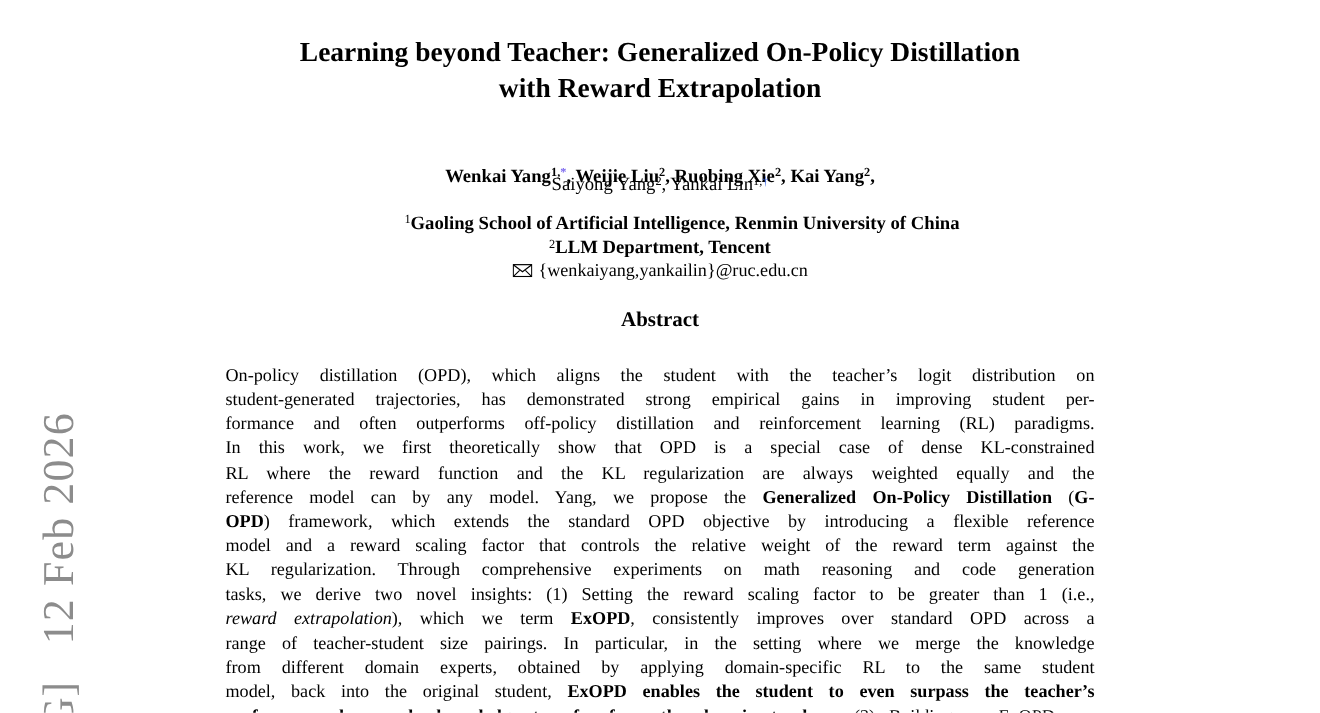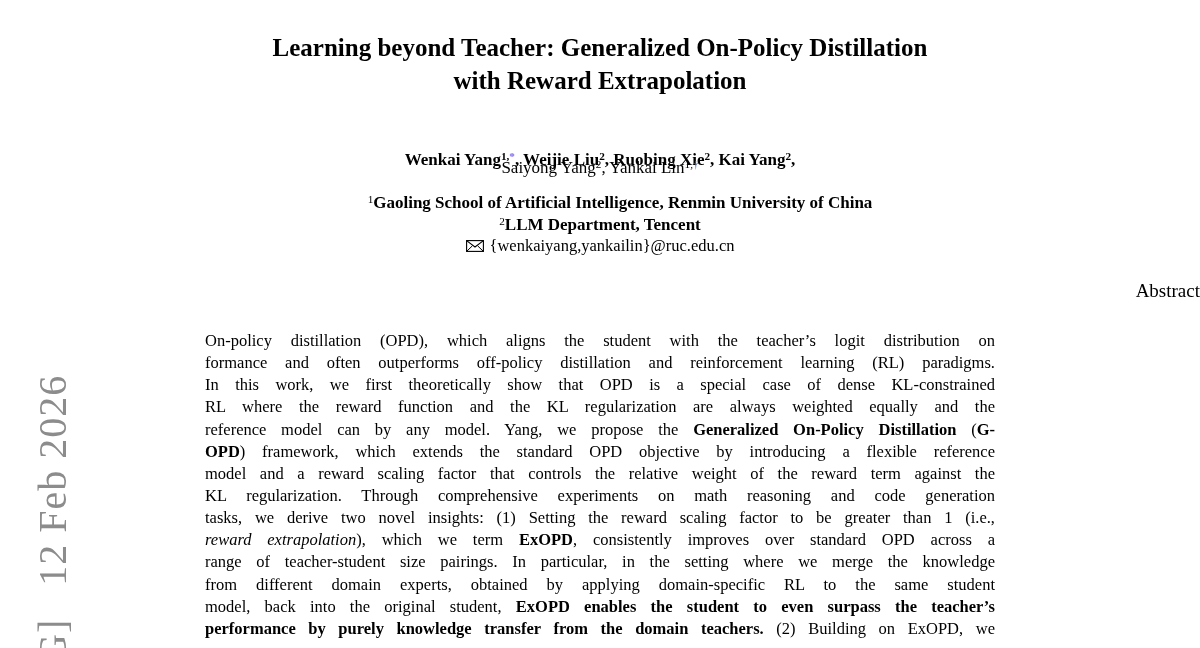--- a/index.html
+++ b/index.html
@@ -54,23 +54,23 @@
     vertical-align: baseline;
     position: relative;
     top: -0.45em;
   }
   .b { font-weight: bold; }
   .i { font-style: italic; }
 
   .abs-head {
     position: absolute;
     top: 280px; left: 0; width: 100%;
-    text-align: right;
+    text-align: center;
     font-size: 19px;
-    font-weight: normal;
+    font-weight: bold;
   }
 
   .abs-body {
     position: absolute;
     top: 330px;
     left: 205px;
     width: 790px;
     font-size: 16.5px;
     line-height: 22.15px;
   }
@@ -112,20 +112,21 @@
         <path d="M0.6,0.6 L9,7 L17.4,0.6" fill="none" stroke="#000" stroke-width="1.1"></path>
         <path d="M0.6,11.4 L6.4,5.8 M17.4,11.4 L11.6,5.8" fill="none" stroke="#000" stroke-width="1"></path>
       </svg>
     </span><span>{wenkaiyang,yankailin}@ruc.edu.cn</span>
   </div>
 
   <div class="abs-head">Abstract</div>
 
   <div class="abs-body">
       <div class="abs-line"><span>On-policy distillation (OPD), which aligns the student with the teacher’s logit distribution on</span></div>
+      <div class="abs-line"><span>student-generated trajectories, has demonstrated strong empirical gains in improving student per-</span></div>
       <div class="abs-line"><span>formance and often outperforms off-policy distillation and reinforcement learning (RL) paradigms.</span></div>
       <div class="abs-line"><span>In this work, we first theoretically show that OPD is a special case of dense KL-constrained</span></div>
       <div class="abs-line"><span>RL where the reward function and the KL regularization are always weighted equally and the</span></div>
       <div class="abs-line"><span>reference model can by any model. Yang, we propose the </span><span class="b">Generalized On-Policy Distillation</span><span> (</span><span class="b">G-</span></div>
       <div class="abs-line"><span class="b">OPD</span><span>) framework, which extends the standard OPD objective by introducing a flexible reference</span></div>
       <div class="abs-line"><span>model and a reward scaling factor that controls the relative weight of the reward term against the</span></div>
       <div class="abs-line"><span>KL regularization. Through comprehensive experiments on math reasoning and code generation</span></div>
       <div class="abs-line"><span>tasks, we derive two novel insights: (1) Setting the reward scaling factor to be greater than 1 (i.e.,</span></div>
       <div class="abs-line"><span class="i">reward extrapolation</span><span>), which we term </span><span class="b">ExOPD</span><span>, consistently improves over standard OPD across a</span></div>
       <div class="abs-line"><span>range of teacher-student size pairings. In particular, in the setting where we merge the knowledge</span></div>

